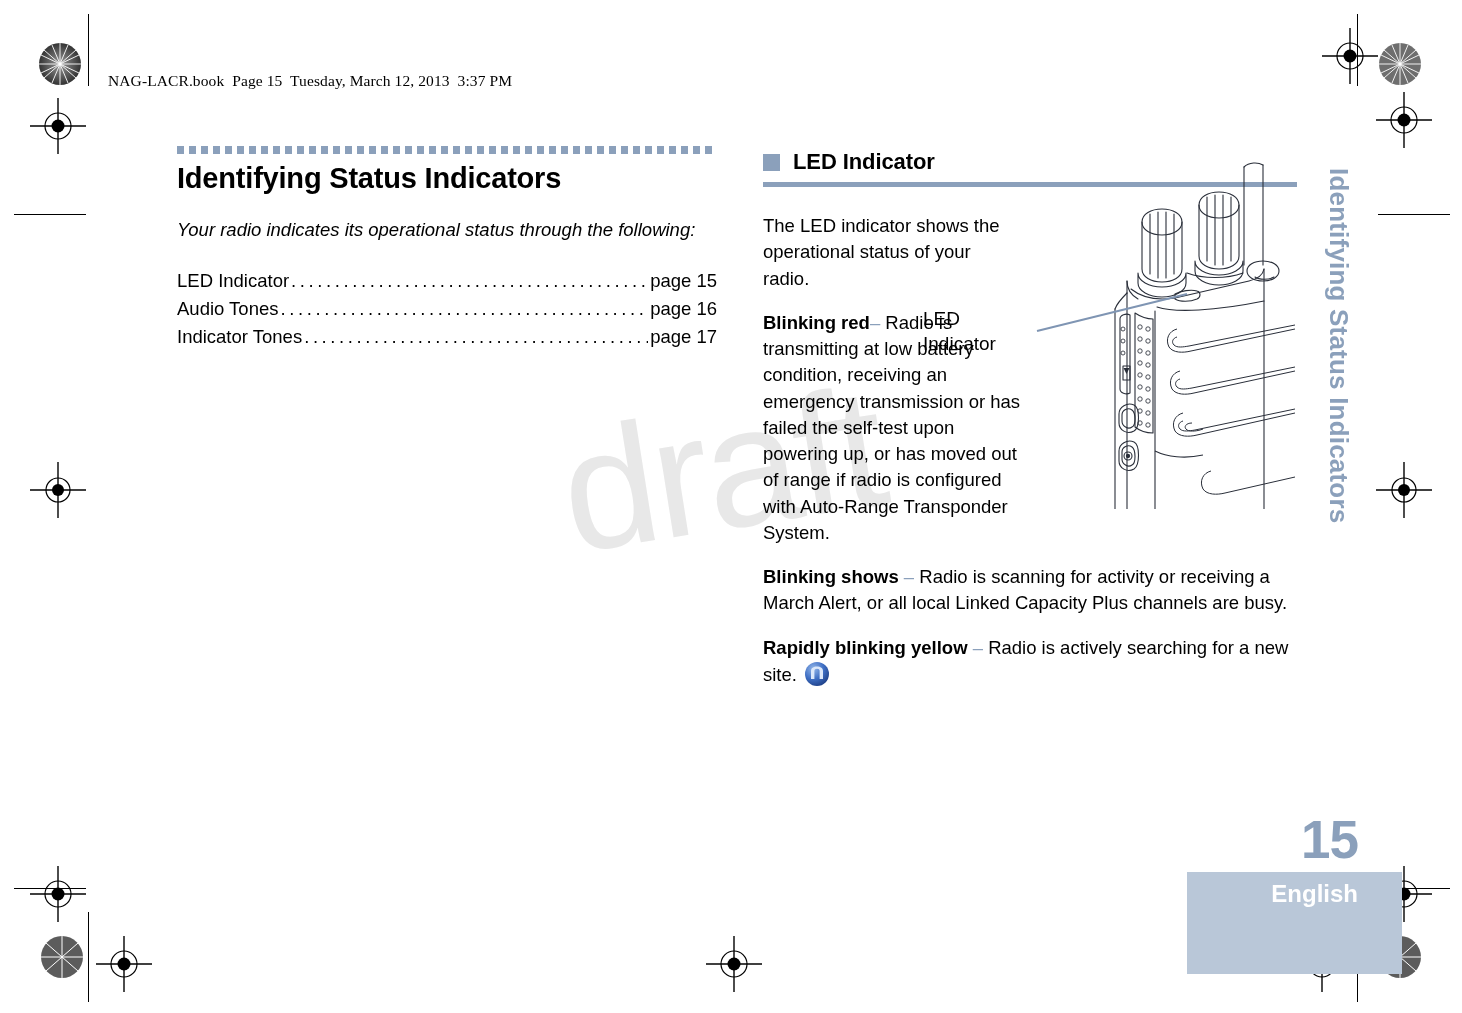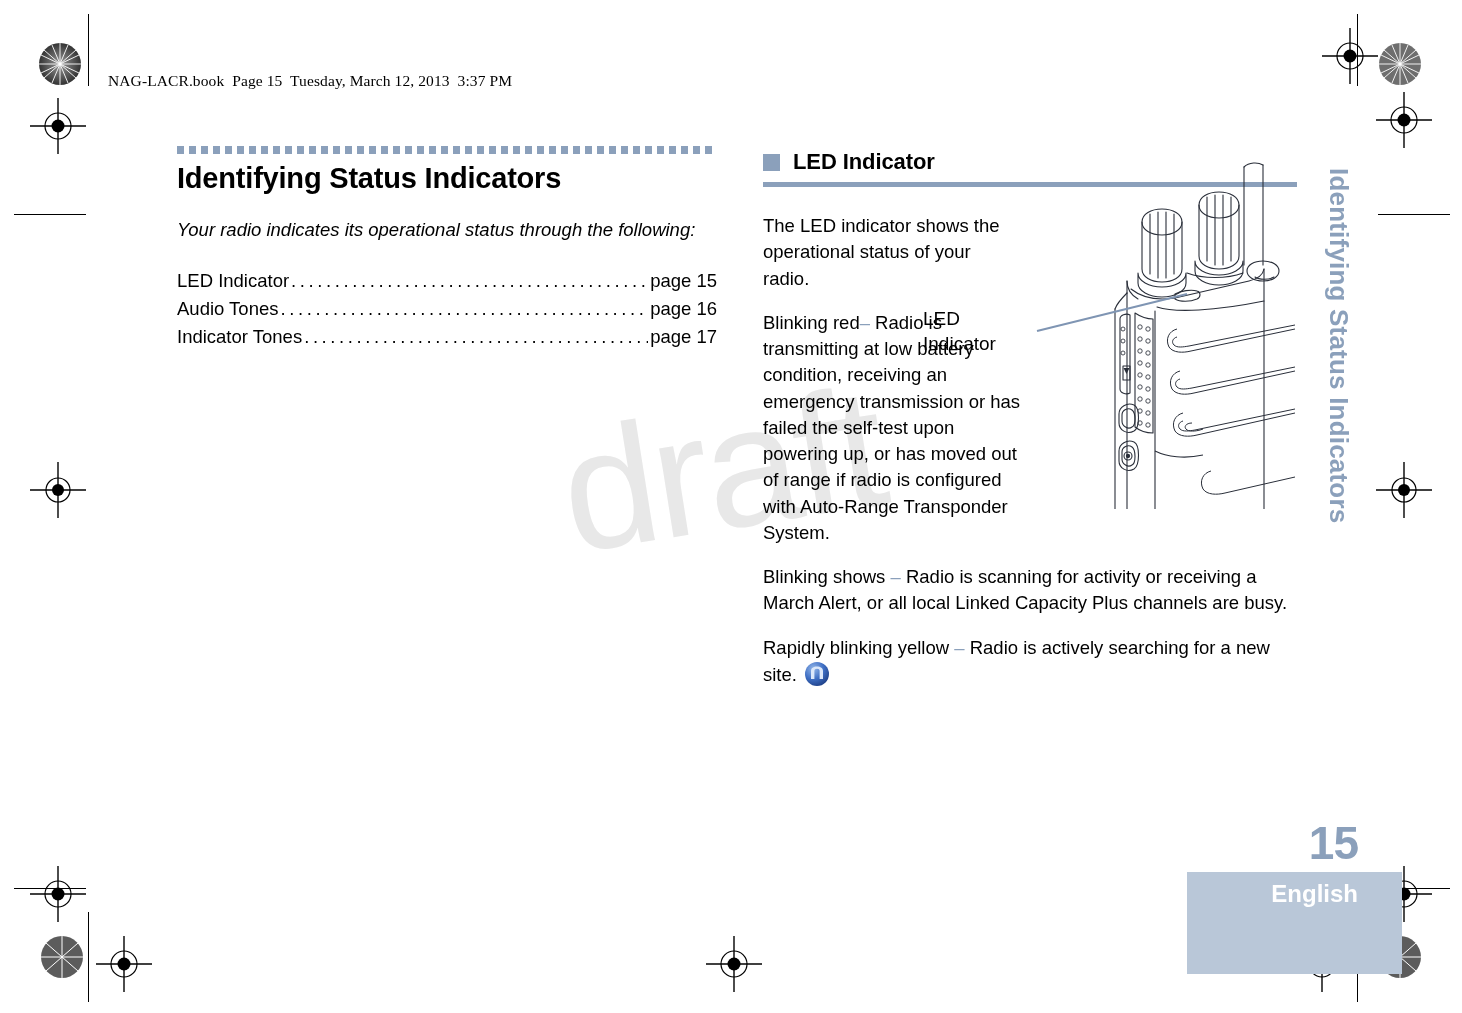--- a/index.html
+++ b/index.html
@@ -141,21 +141,21 @@
     margin-bottom: 26px;
     width: 100%;
   }
 
   
   .body-p {
     font-size: 18.5px;
     line-height: 1.42;
     margin: 0 0 18px 0;
   }
-  .body-p b { font-weight: normal; }
+  .body-p b { font-weight: bold; }
   .dash { color: #8ba0bb; }
 
   
   .narrow { width: 258px; }
 
   .float-art {
     float: right;
     width: 262px;
     height: 348px;
     margin: -52px 0 4px 10px;
@@ -190,21 +190,21 @@
     font-weight: bold;
     color: #8ba0bb;
     letter-spacing: 0.2px;
   }
 
   
   .page-number {
     position: absolute;
     right: 104px;
     bottom: 143px;
-    font-size: 46px;
+    font-size: 53px;
     font-weight: bold;
     color: #8ba0bb;
     letter-spacing: -1px;
     z-index: 3;
   }
   .lang-bar {
     position: absolute;
     left: 1187px;
     top: 872px;
     width: 215px;

